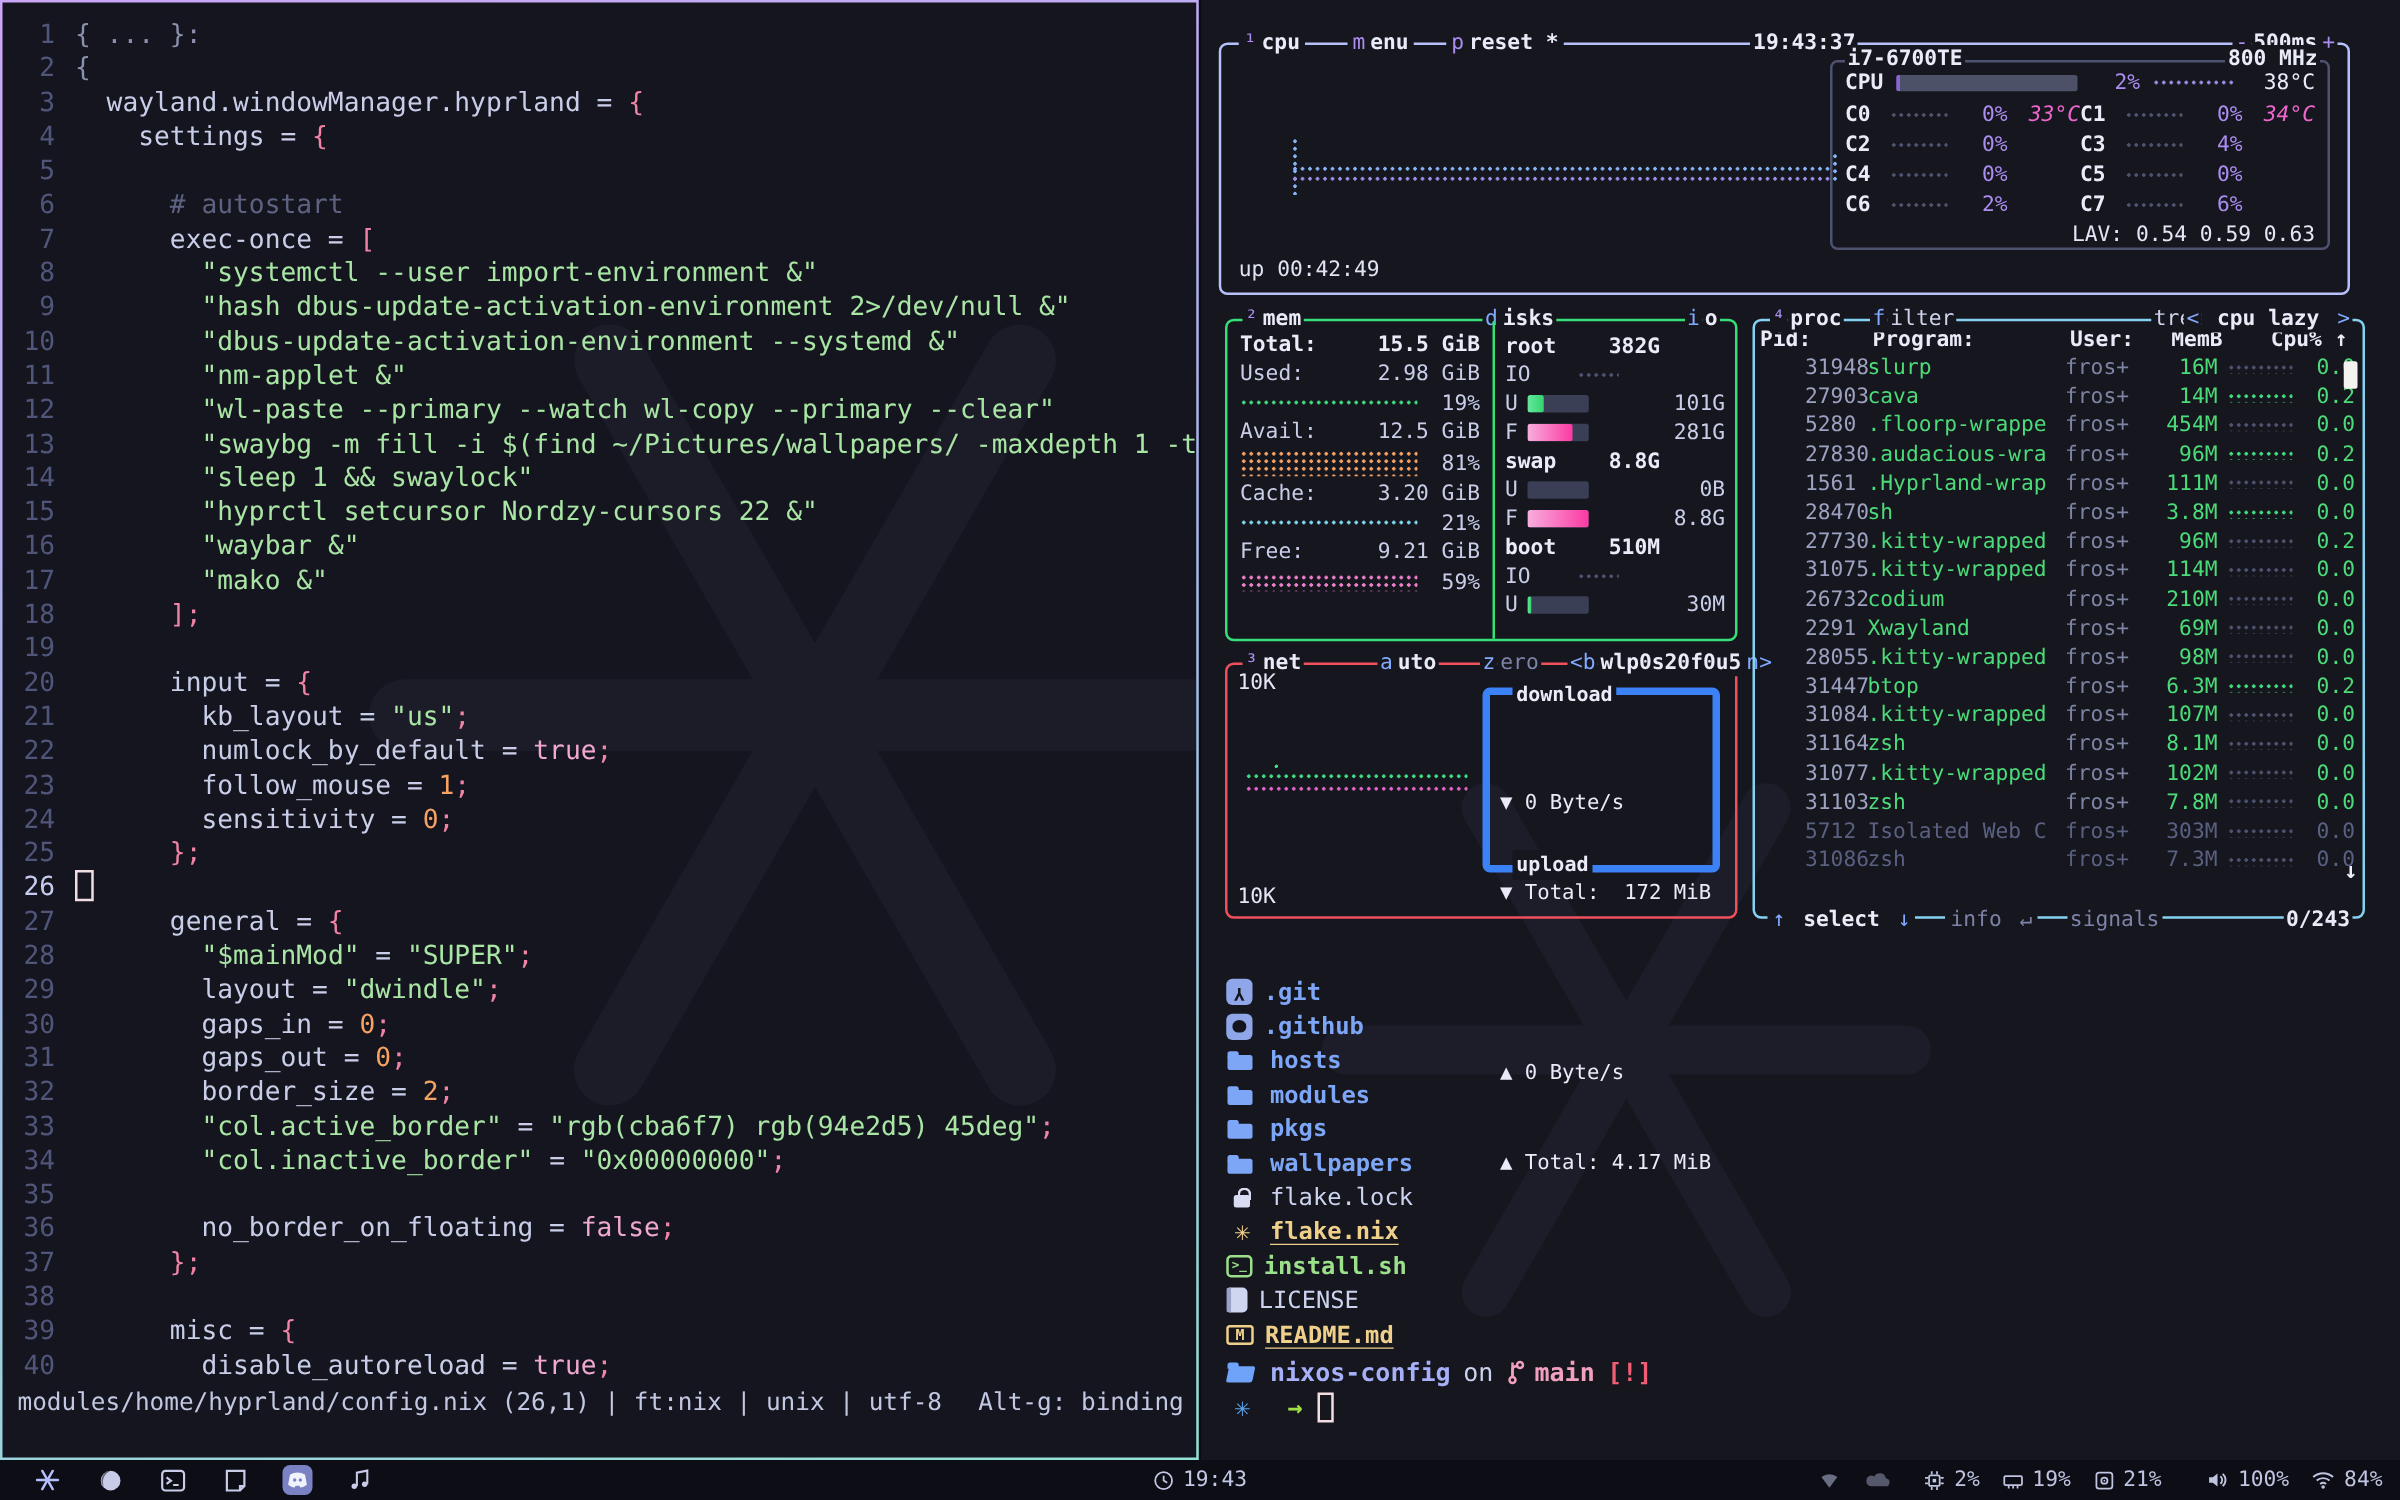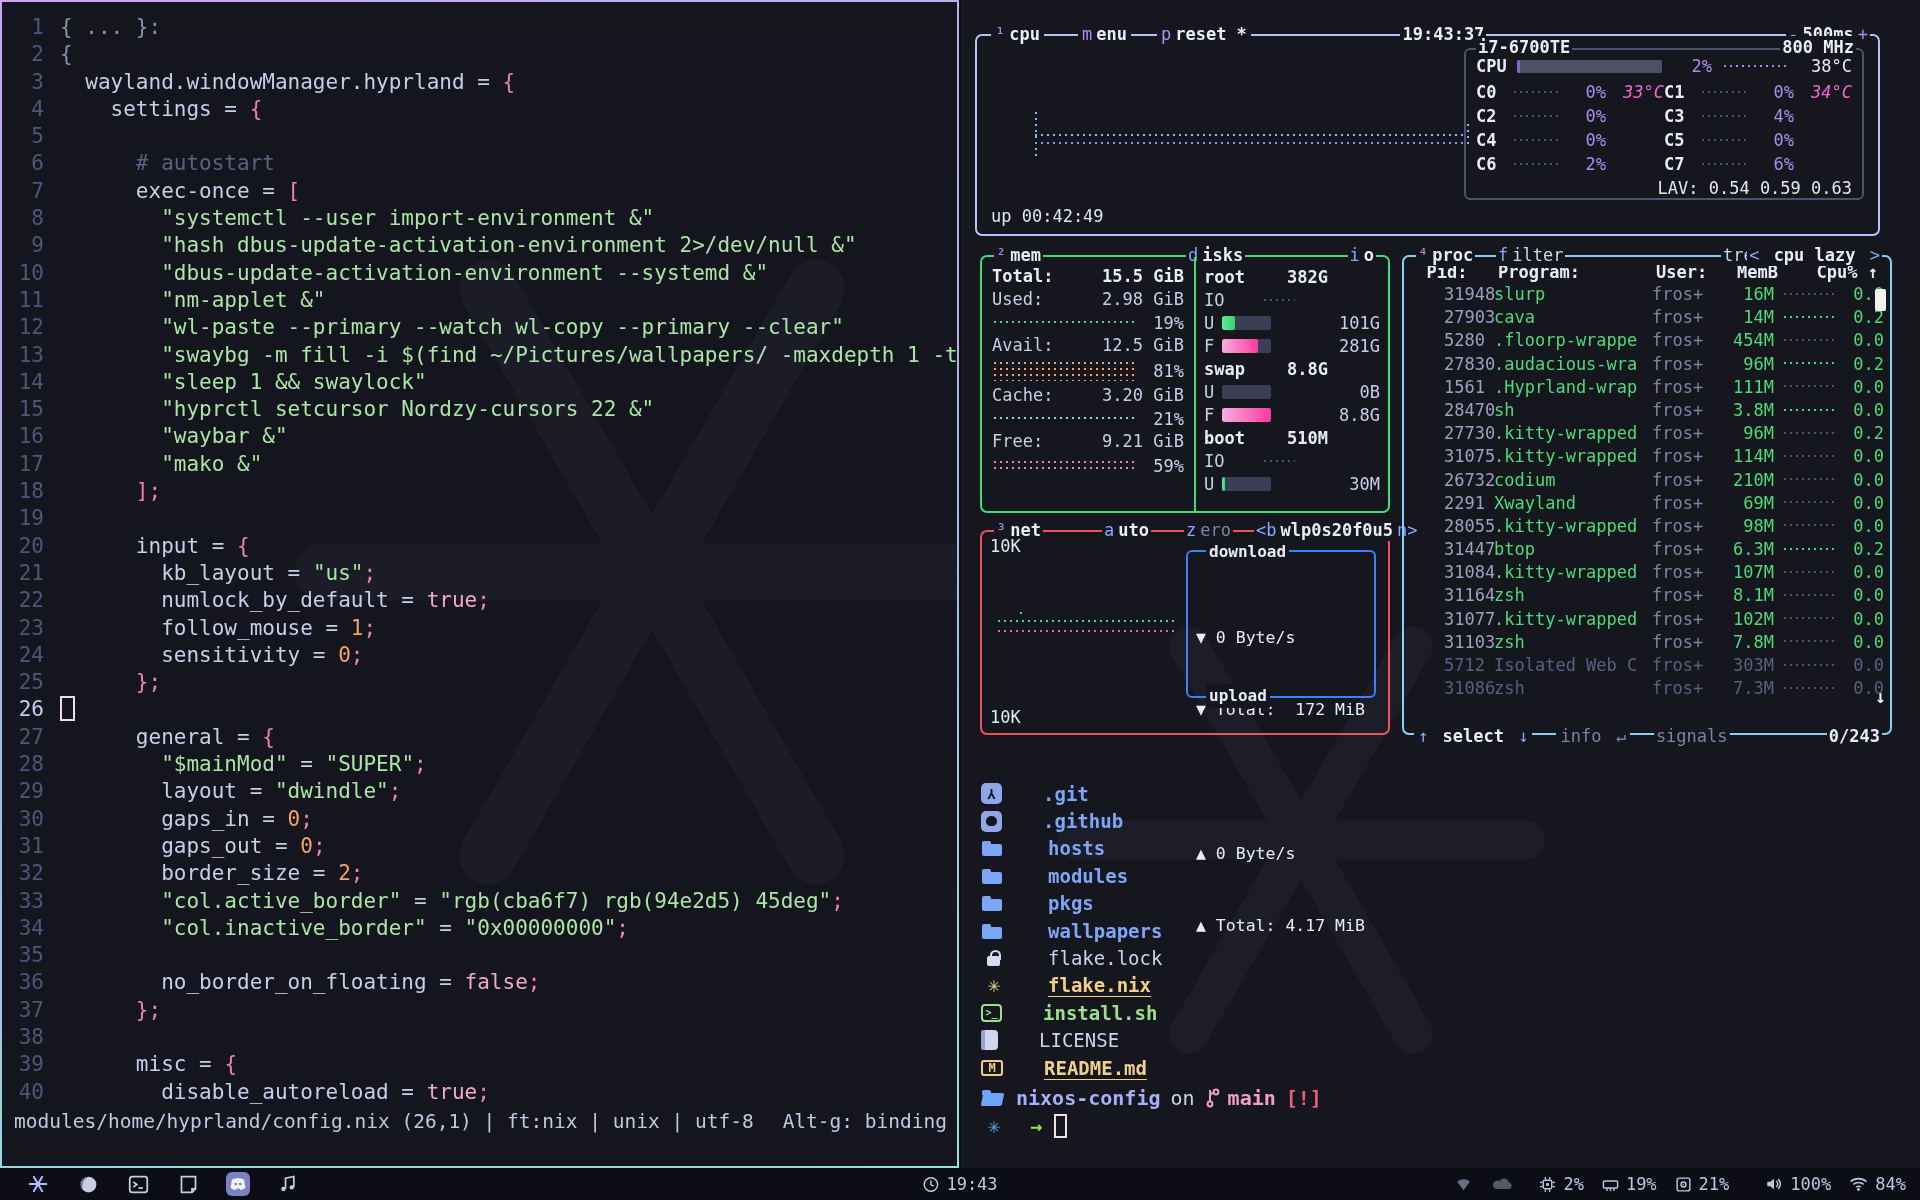--- a/index.html
+++ b/index.html
@@ -74,49 +74,49 @@
   .drow.bar .track{display:block;flex:1;height:14px;background:#3a3f55;border-radius:2px;margin-right:8px;position:relative;overflow:hidden;}
   .drow.bar .fill{position:absolute;left:0;top:0;bottom:0;border-radius:2px;}
   .drow.bar .fill.g{background:linear-gradient(90deg,#63e89c,#35d36f);}
   .drow.bar .fill.p{background:linear-gradient(90deg,#f8aede,#fb3aa2);}
   .drow .dval{width:52px;text-align:right;}
   .drow.io .dm{flex:1;margin:0 0 0 10px;height:6px;}
   .drow.io .dio{width:30px;}
   
   #net-box{left:19px;top:530px;width:410px;height:205px;border-color:#f0505c;}
   #net-inner{position:absolute;right:12px;top:18px;width:190px;height:148px;
-    border:2px solid #3b82f6;border-radius:6px;padding:2px 8px;font-size:16.5px;line-height:24px;white-space:pre;}
+    border:6px solid #3b82f6;border-radius:6px;padding:2px 8px;font-size:16.5px;line-height:24px;white-space:pre;}
   .net-sub{position:absolute;font-size:16px;font-weight:700;color:#e9ecf8;background:#16161f;padding:0 3px;}
   #net-10k-top{position:absolute;left:8px;top:4px;font-size:17px;color:#e3e6f4;}
   #net-10k-bot{position:absolute;left:8px;bottom:6px;font-size:17px;color:#e3e6f4;}
   
   #proc-box{left:441px;top:255px;width:490px;height:480px;border-color:#85d1f2;}
   #proc-head{display:flex;font-size:17px;font-weight:700;color:#e9ecf8;height:26px;line-height:26px;padding:2px 6px 0 4px;}
-  .p-pid{width:78px;text-align:center;}
+  .p-pid{width:78px;text-align:left;}
   .p-prog{width:170px;padding-left:12px;}
   .p-user{width:66px;}
   .p-mem{width:56px;text-align:right;}
   .p-graph{width:62px;display:flex;align-items:center;padding-left:8px;}
   .p-cpu{flex:1;text-align:right;padding-right:6px;}
   .proc-row{display:flex;font-size:17px;height:23.2px;line-height:23.2px;}
   .proc-row .p-pid{color:#9ba1bf;padding-left:40px;}
   .proc-row .p-prog{color:#4bdb78;}
   .proc-row .p-user{color:#7d84a3;}
   .proc-row .p-mem{color:#4bdb78;}
   .proc-row .p-cpu{color:#4bdb78;}
   .proc-row .mini{width:52px;height:8px;}
   .proc-row.dim .p-pid,.proc-row.dim .p-prog,.proc-row.dim .p-user,
   .proc-row.dim .p-mem,.proc-row.dim .p-cpu{color:#596080;}
   #proc-scroll{position:absolute;right:4px;top:32px;width:11px;height:22px;background:#f3f3ef;border-radius:2px;}
   #proc-down{position:absolute;right:4px;bottom:26px;color:#eef0f8;font-size:18px;font-weight:700;}
   #proc-foot{position:absolute;left:10px;right:8px;bottom:-13px;display:flex;font-size:17px;white-space:pre;}
   #proc-foot span{background:#16161f;padding:0 2px;}
   
   #files{position:absolute;left:20px;top:780px;}
-  .f-row{display:flex;align-items:center;height:27.4px;font-size:19px;gap:32px;}
+  .f-row{display:flex;align-items:center;height:27.4px;font-size:19px;}
   .f-name{font-weight:700;}
   .f-blue .f-name{color:#7ea6f7;}
   .f-yellow .f-name{color:#efd08a;font-weight:700;text-decoration:underline;text-underline-offset:4px;}
   .f-green .f-name{color:#9be08a;}
   .f-light .f-name{color:#ccd3ef;font-weight:400;}
   .ic{width:26px;height:24px;position:relative;display:inline-flex;align-items:center;justify-content:center;
       margin-right:9px;flex:none;}
   .ic-folder::before{content:"";position:absolute;left:1px;top:8px;width:20px;height:12px;background:#7ea6f7;border-radius:2px;}
   .ic-folder::after{content:"";position:absolute;left:1px;top:5px;width:9px;height:5px;background:#7ea6f7;border-radius:2px 2px 0 0;}
   .ic-folder-open::before{content:"";position:absolute;left:1px;top:7px;width:21px;height:13px;background:#6fa2f9;border-radius:2px;transform:skewX(-12deg);}

